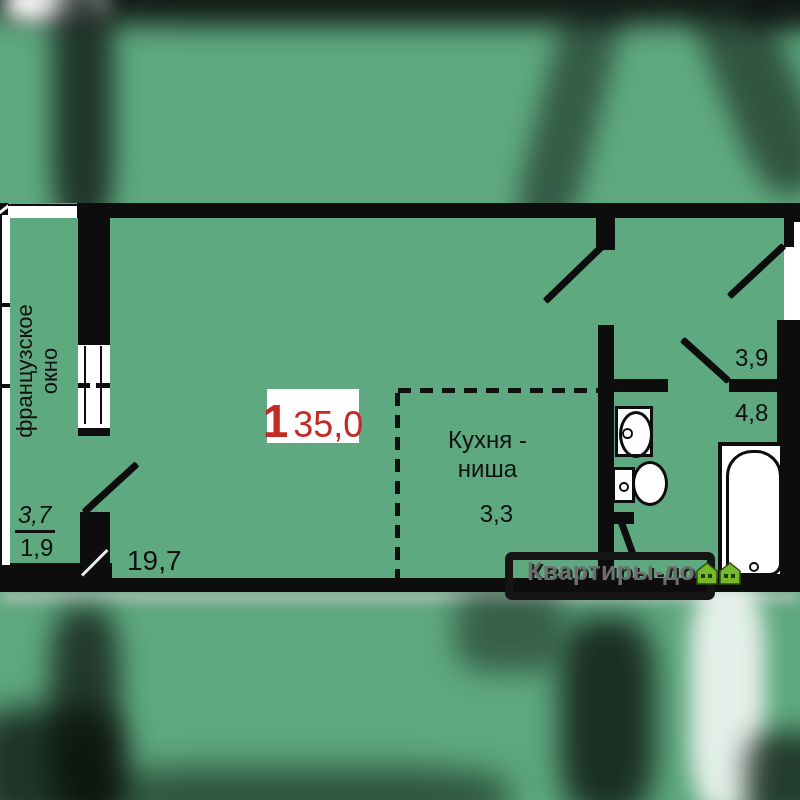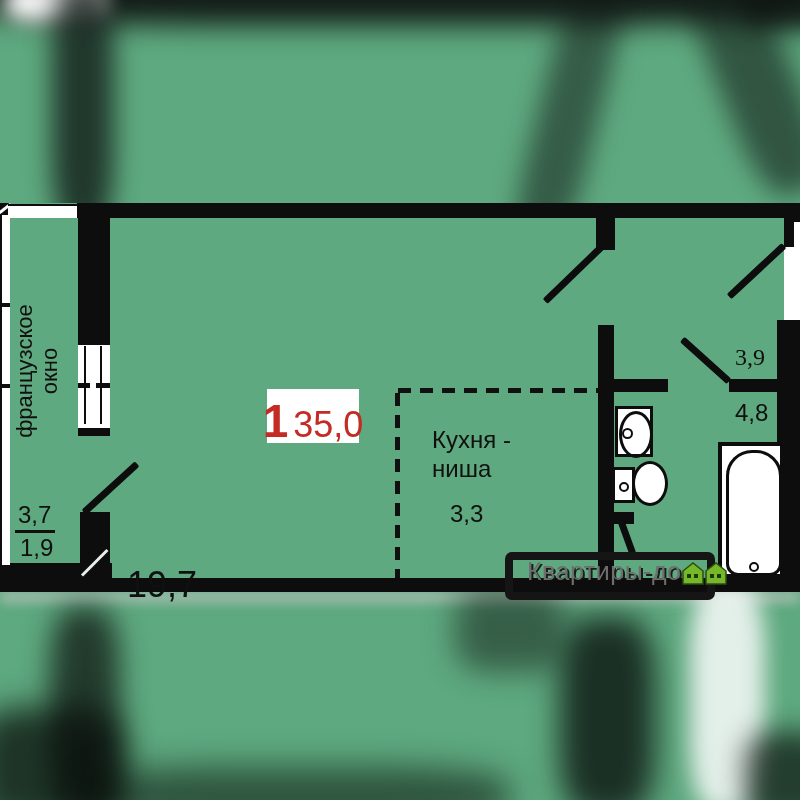--- a/index.html
+++ b/index.html
@@ -20,23 +20,23 @@
     background:repeating-linear-gradient(180deg,#101010 0 13px,transparent 13px 22px);}
   .fix{position:absolute;background:#fff;border:3px solid #0d0d0d;box-sizing:border-box;}
   .unitbox{position:absolute;left:267px;top:389px;width:92px;height:54px;background:#fff;
     display:flex;align-items:flex-end;justify-content:center;gap:5px;}
   .unitbox .n1{color:#c32b24;font-size:46px;font-weight:700;line-height:44px;}
   .unitbox .n2{color:#c32b24;font-size:36px;line-height:26px;margin-bottom:5px;}
   .balctxt{position:absolute;left:-62px;top:345px;width:200px;height:52px;
     transform:rotate(-90deg);text-align:center;font-size:22px;line-height:25px;color:#101010;}
   .frac{position:absolute;left:15px;top:501px;font-size:24px;color:#101010;}
   .frac .bar{width:40px;height:3px;background:#101010;margin:1px 0;}
-  .kblock{position:absolute;left:432px;top:425px;font-size:24px;line-height:29px;color:#101010;}
+  .kblock{position:absolute;left:448px;top:425px;font-size:24px;line-height:29px;color:#101010;text-align:center;}
   .kblock .area{margin-top:16px;padding-left:18px;}
-  .wm{position:absolute;left:527px;top:557px;font-size:25px;font-weight:400;
+  .wm{position:absolute;left:527px;top:557px;font-size:25px;font-weight:700;
       color:#6e6e6e;text-shadow:2px 2px 0 rgba(14,14,14,.9);letter-spacing:.5px;
       display:flex;align-items:flex-end;}
   .wmframe{position:absolute;left:505px;top:552px;width:194px;height:32px;
       border:8px solid #151515;border-radius:7px;}
   .houses{display:inline-flex;align-items:flex-end;margin:0 1px 1px 1px;}
 </style>
 </head>
 <body>
 
 <div class="stage">
@@ -123,34 +123,34 @@
       <span class="n1">1</span>
       <span class="n2">35,0</span>
     </div>
 
     <div class="balctxt">
       <div>французское</div>
       <div>окно</div>
     </div>
 
     <div class="frac">
-      <div style="padding-left:3px;">3,7</div>
+      <div style="padding-left:3px;font-style:italic;">3,7</div>
       <div class="bar"></div>
       <div style="padding-left:5px;">1,9</div>
     </div>
 
-    <div class="lbl" style="left:127px;top:564px;font-size:36px;">19,7</div>
+    <div class="lbl" style="left:127px;top:545px;font-size:28px;">19,7</div>
 
     <div class="kblock">
       <div>Кухня -</div>
       <div>ниша</div>
       <div class="area">3,3</div>
     </div>
 
-    <div class="lbl" style="left:735px;top:344px;font-size:24px;font-family:Liberation Serif, serif;">3,9</div>
+    <div class="lbl" style="left:735px;top:344px;font-size:24px;">3,9</div>
     <div class="lbl" style="left:735px;top:399px;font-size:24px;">4,8</div>
 
     <div class="wmframe"></div>
     <div class="wm">
       <span>Квартиры-до</span>
       <span class="houses">
         <svg width="46" height="24" viewBox="0 0 46 24">
           <g>
             <path d="M1 10 L11 2 L21 10 L21 23 L1 23 Z" fill="#76b82a" stroke="#2c4d10" stroke-width="1.5"></path>
             <rect x="5" y="13" width="4" height="4" fill="#1c3a0c"></rect>

